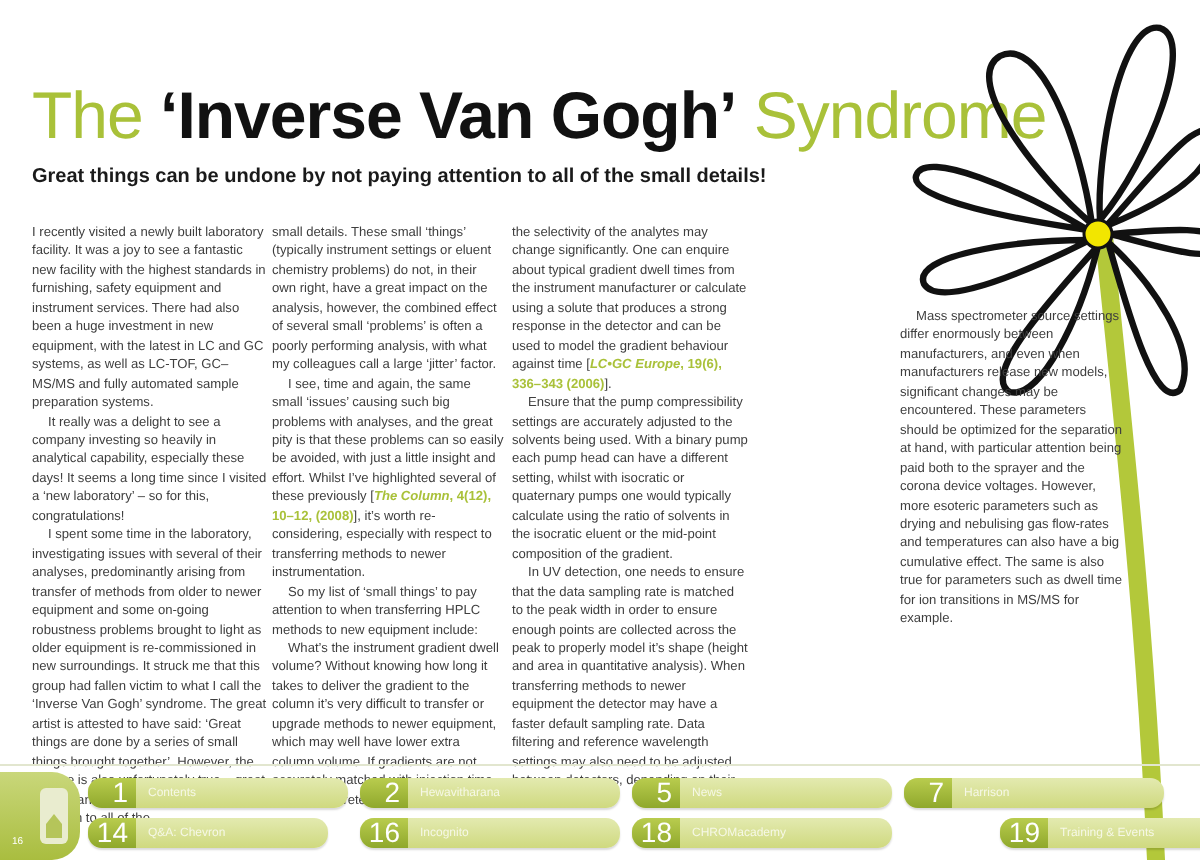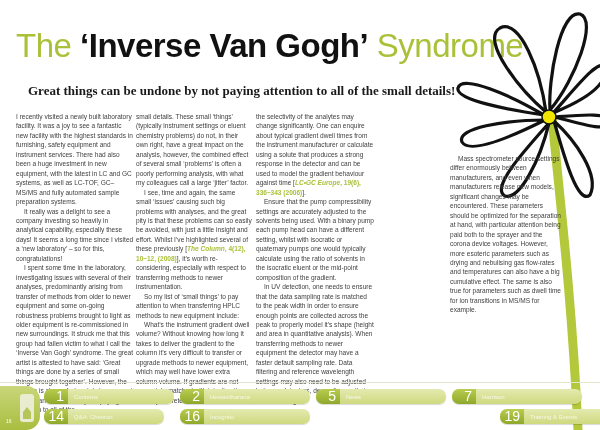--- a/index.html
+++ b/index.html
@@ -1,21 +1,21 @@
 <!DOCTYPE html>
 <html><head>
 <meta charset="utf-8">
 <style>
   html, body { margin:0; padding:0; }
   body { width:600px; height:430px; background:#ffffff; position:relative; overflow:hidden;
          font-family:"Liberation Sans", "DejaVu Sans", sans-serif; color:#3a3a3a; }
-  .title { position:absolute; left:16px; top:26px; font-size:33px; line-height:40px; letter-spacing:-0.5px; white-space:nowrap;text-align:center; }
+  .title { position:absolute; left:16px; top:38px; font-size:33px; line-height:40px; letter-spacing:-0.5px; white-space:nowrap;text-align:center; }
   .title .g { color:#a9c139; }
   .title .b { color:#111111; font-weight:bold; }
-  .subtitle { position:absolute; left:28px; top:83px; font-size:13px; font-weight:bold; color:#1a1a1a; white-space:nowrap;font-family:Liberation Serif, serif; }
+  .subtitle { position:absolute; left:16px; top:83px; font-size:10px; font-weight:bold; color:#1a1a1a; white-space:nowrap; }
   .col { position:absolute; font-size:6.55px; line-height:9.45px; color:#3e3e3e; text-align:left; }
   .col p { margin:0; }
   .col p.ind { text-indent:8px; }
   .col .ref { color:#a9c139; font-style:italic; font-weight:bold; }
   .col .refn { color:#a9c139; font-weight:bold; }
   #c1 { left:16px; top:112px; width:118px; }
   #c2 { left:136px; top:112px; width:116px; }
   #c3 { left:256px; top:112px; width:118px; }
   #c4 { left:450px; top:154px; width:112px; }
   .flower { position:absolute; left:0; top:0; width:600px; height:430px; pointer-events:none; }
@@ -108,17 +108,21 @@
   </div>
 
   <div class="nav-item" style="left:44px; top:23px; width:120px;">
     <span class="nav-num">14</span>
     <span class="nav-label">Q&amp;A: Chevron</span>
   </div>
   <div class="nav-item" style="left:180px; top:23px; width:130px;">
     <span class="nav-num">16</span>
     <span class="nav-label">Incognito</span>
   </div>
+  <div class="nav-item" style="left:316px; top:23px; width:130px;">
+    <span class="nav-num">18</span>
+    <span class="nav-label">CHROMacademy</span>
+  </div>
   <div class="nav-item" style="left:452px; top:23px; width:122px;margin-left:48px;">
     <span class="nav-num">19</span>
     <span class="nav-label">Training &amp; Events</span>
   </div>
 </div>
 
 </body></html>

